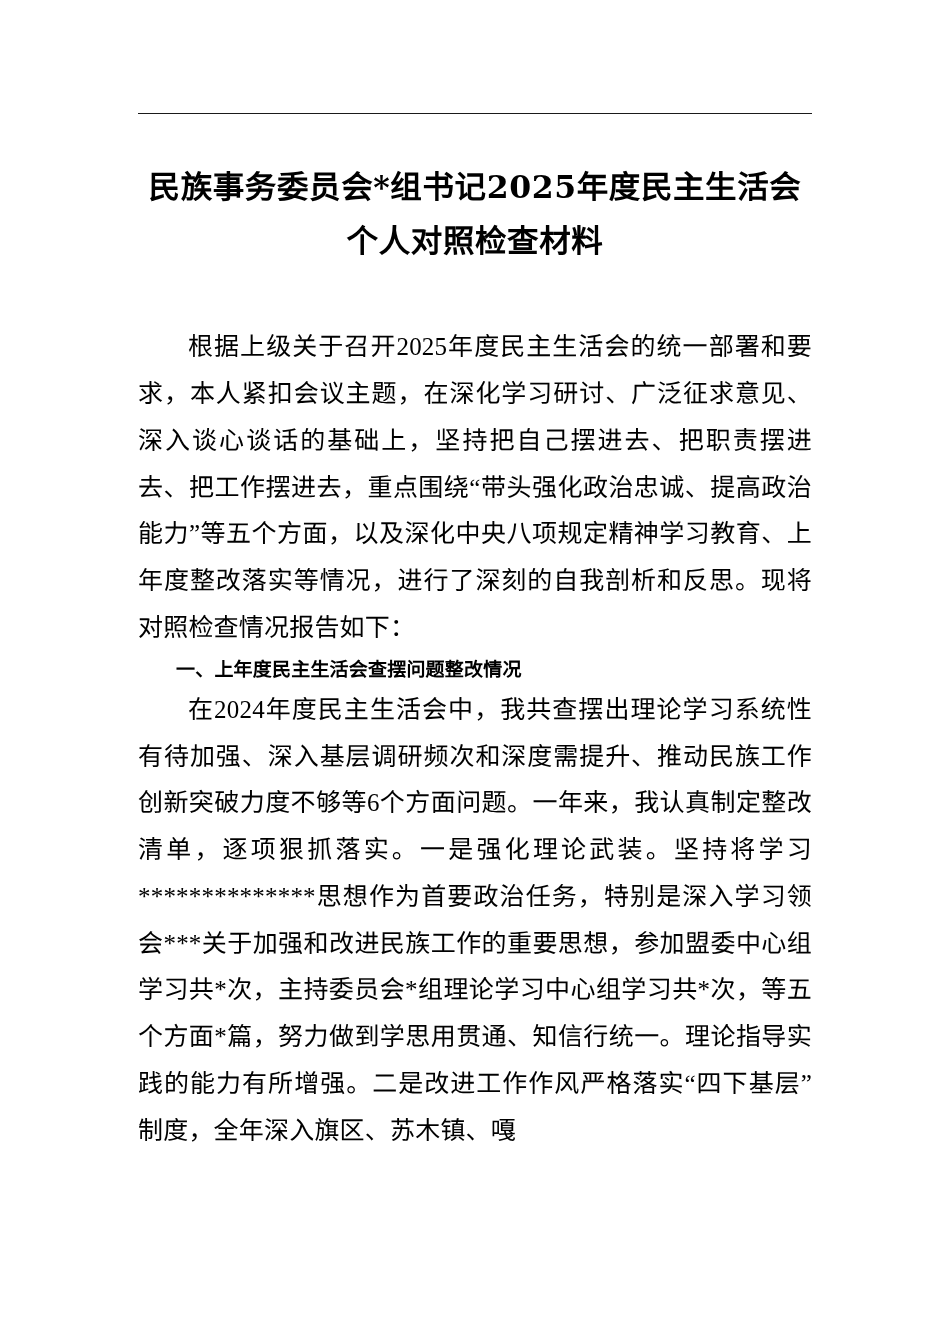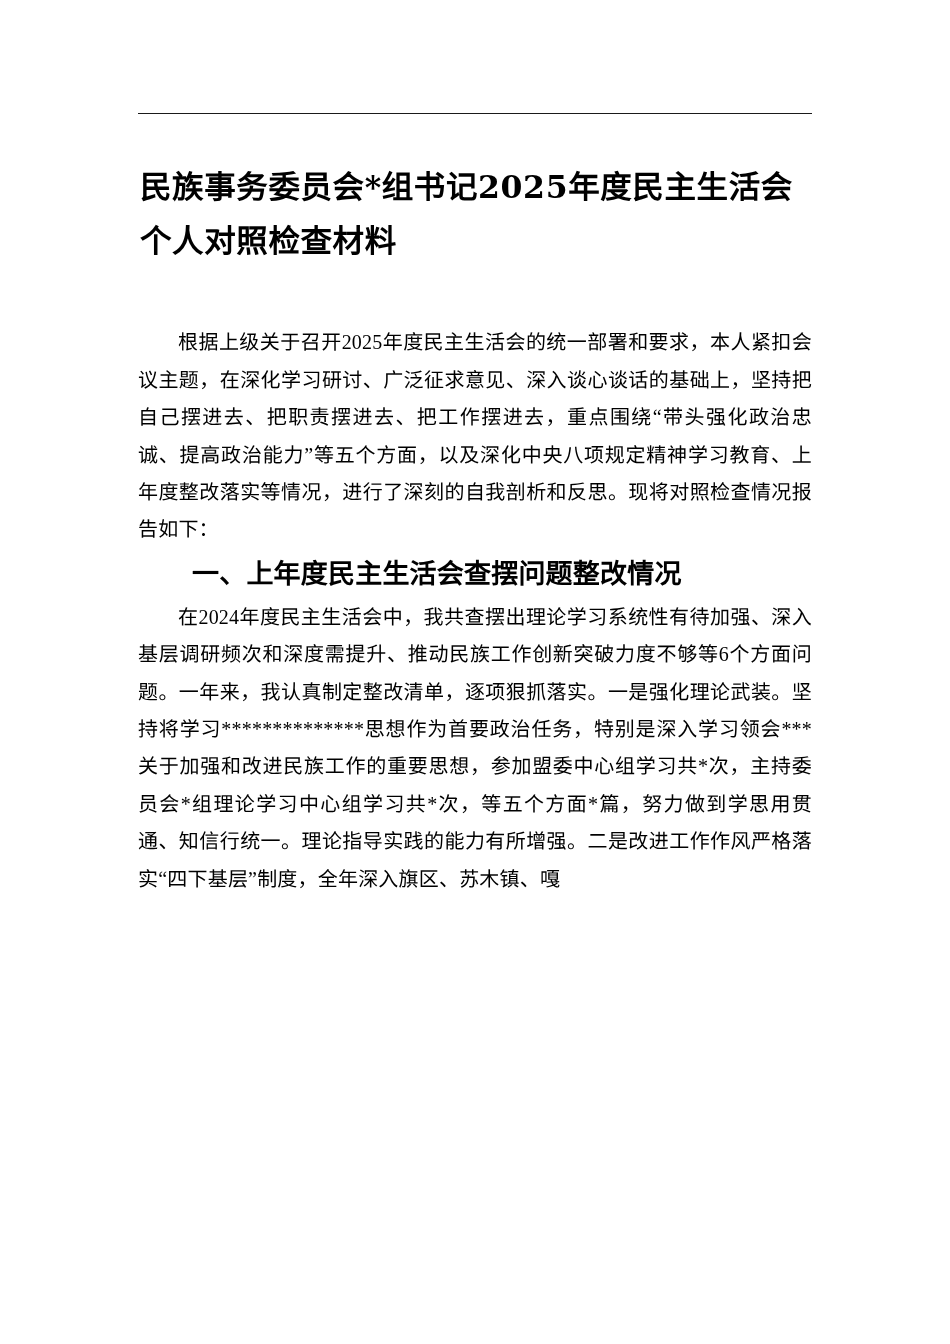--- a/index.html
+++ b/index.html
@@ -30,41 +30,41 @@
     border-top: 1.6px solid #1a1a1a;
   }
   .doc-body {
     padding-top: 160px;
   }
   .doc-title {
     font-family: "DejaVu Serif", "Liberation Serif", serif;
     font-weight: bold;
     font-size: 31.5px;
     line-height: 1.72;
-    text-align: left;
+    text-align: center;
     letter-spacing: 0.6px;
     margin: 0;
     padding: 0 2px;
   }
   .para {
-    font-size: 20px;
+    font-size: 25px;
     line-height: 1.87;
     text-align: justify;
     text-justify: inter-ideograph;
     text-indent: 2em;
     margin: 0;
     letter-spacing: 0.2px;
   }
   .para.first {
     margin-top: 56px;
   }
   .heading {
     font-family: "DejaVu Sans", "Liberation Sans", sans-serif;
     font-weight: bold;
-    font-size: 27px;
+    font-size: 19px;
     line-height: 1.86;
     text-indent: 2em;
     margin: 0;
     letter-spacing: 0.2px;
   }
 </style>
 </head>
 <body>
 
 <div class="page">

